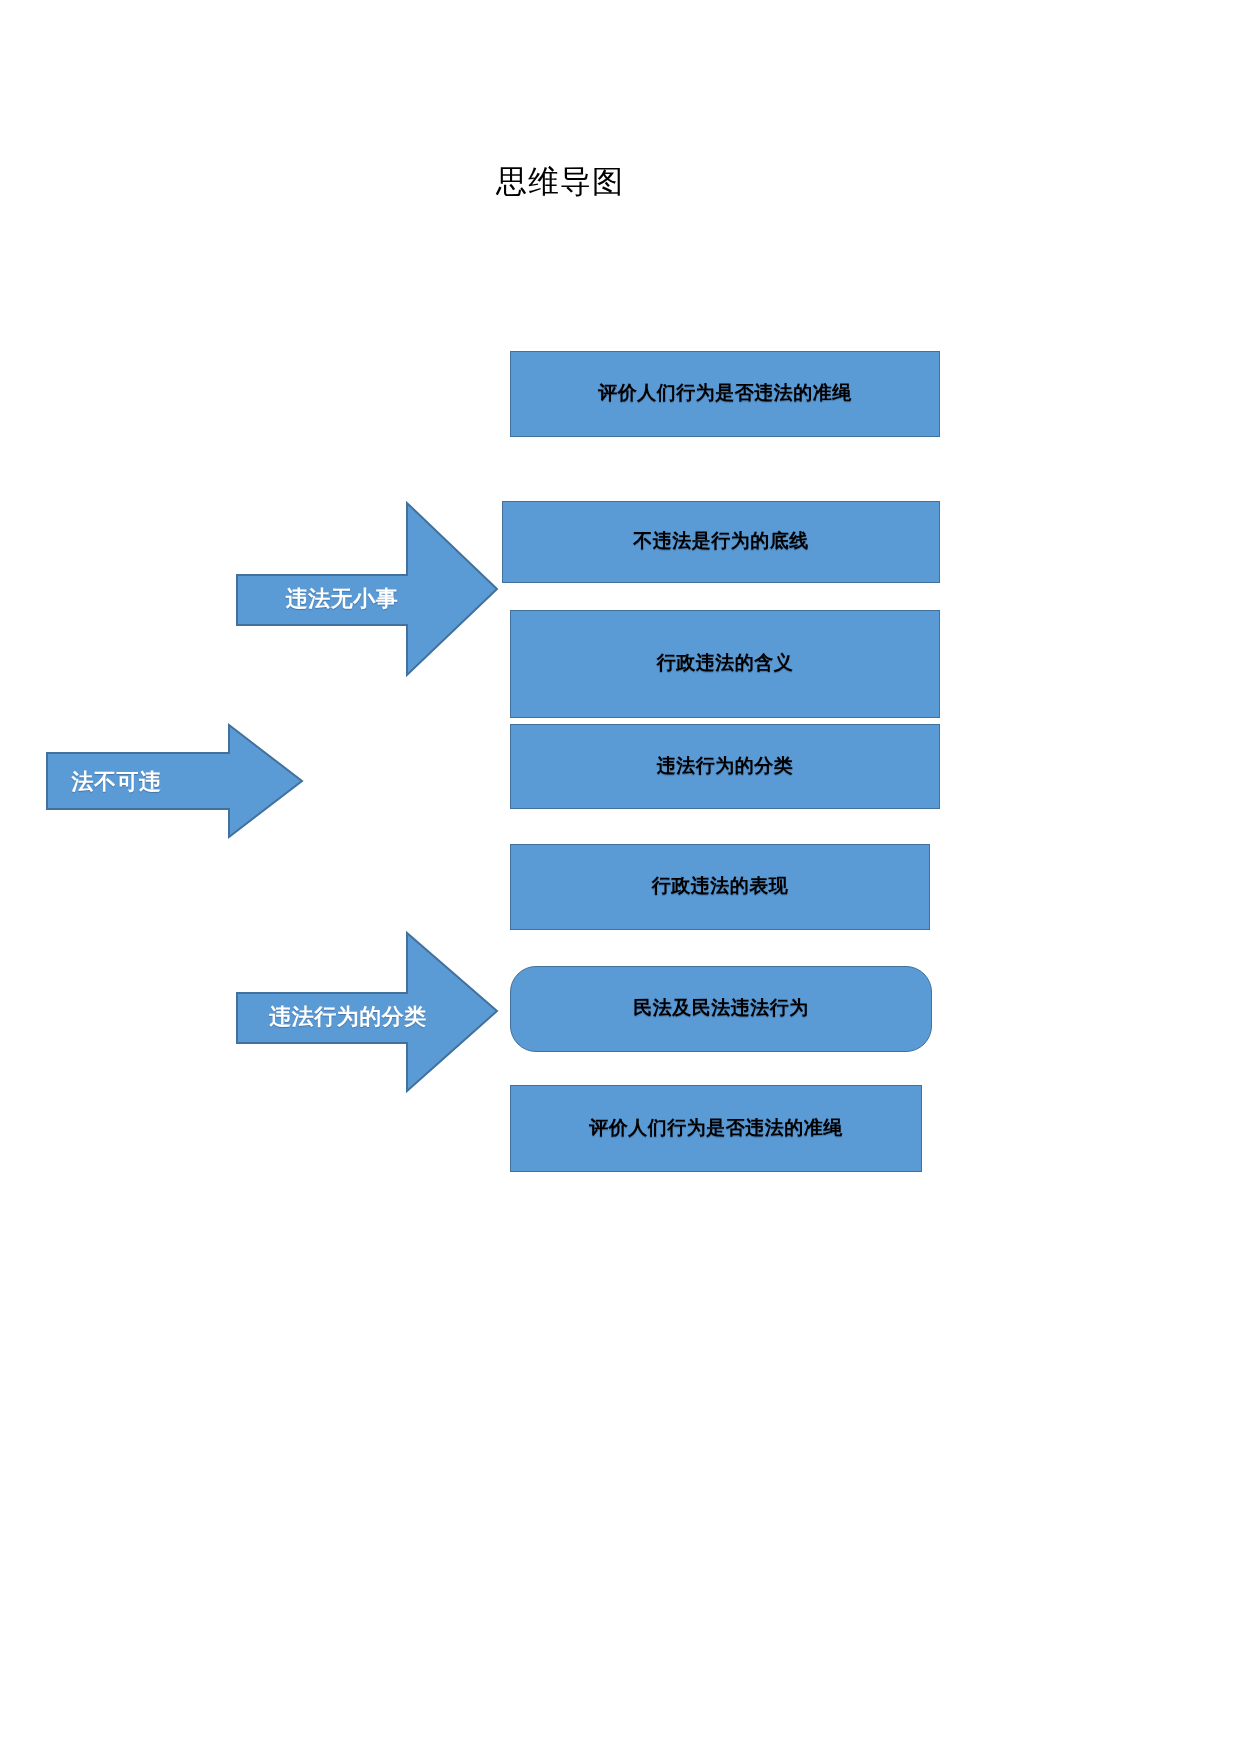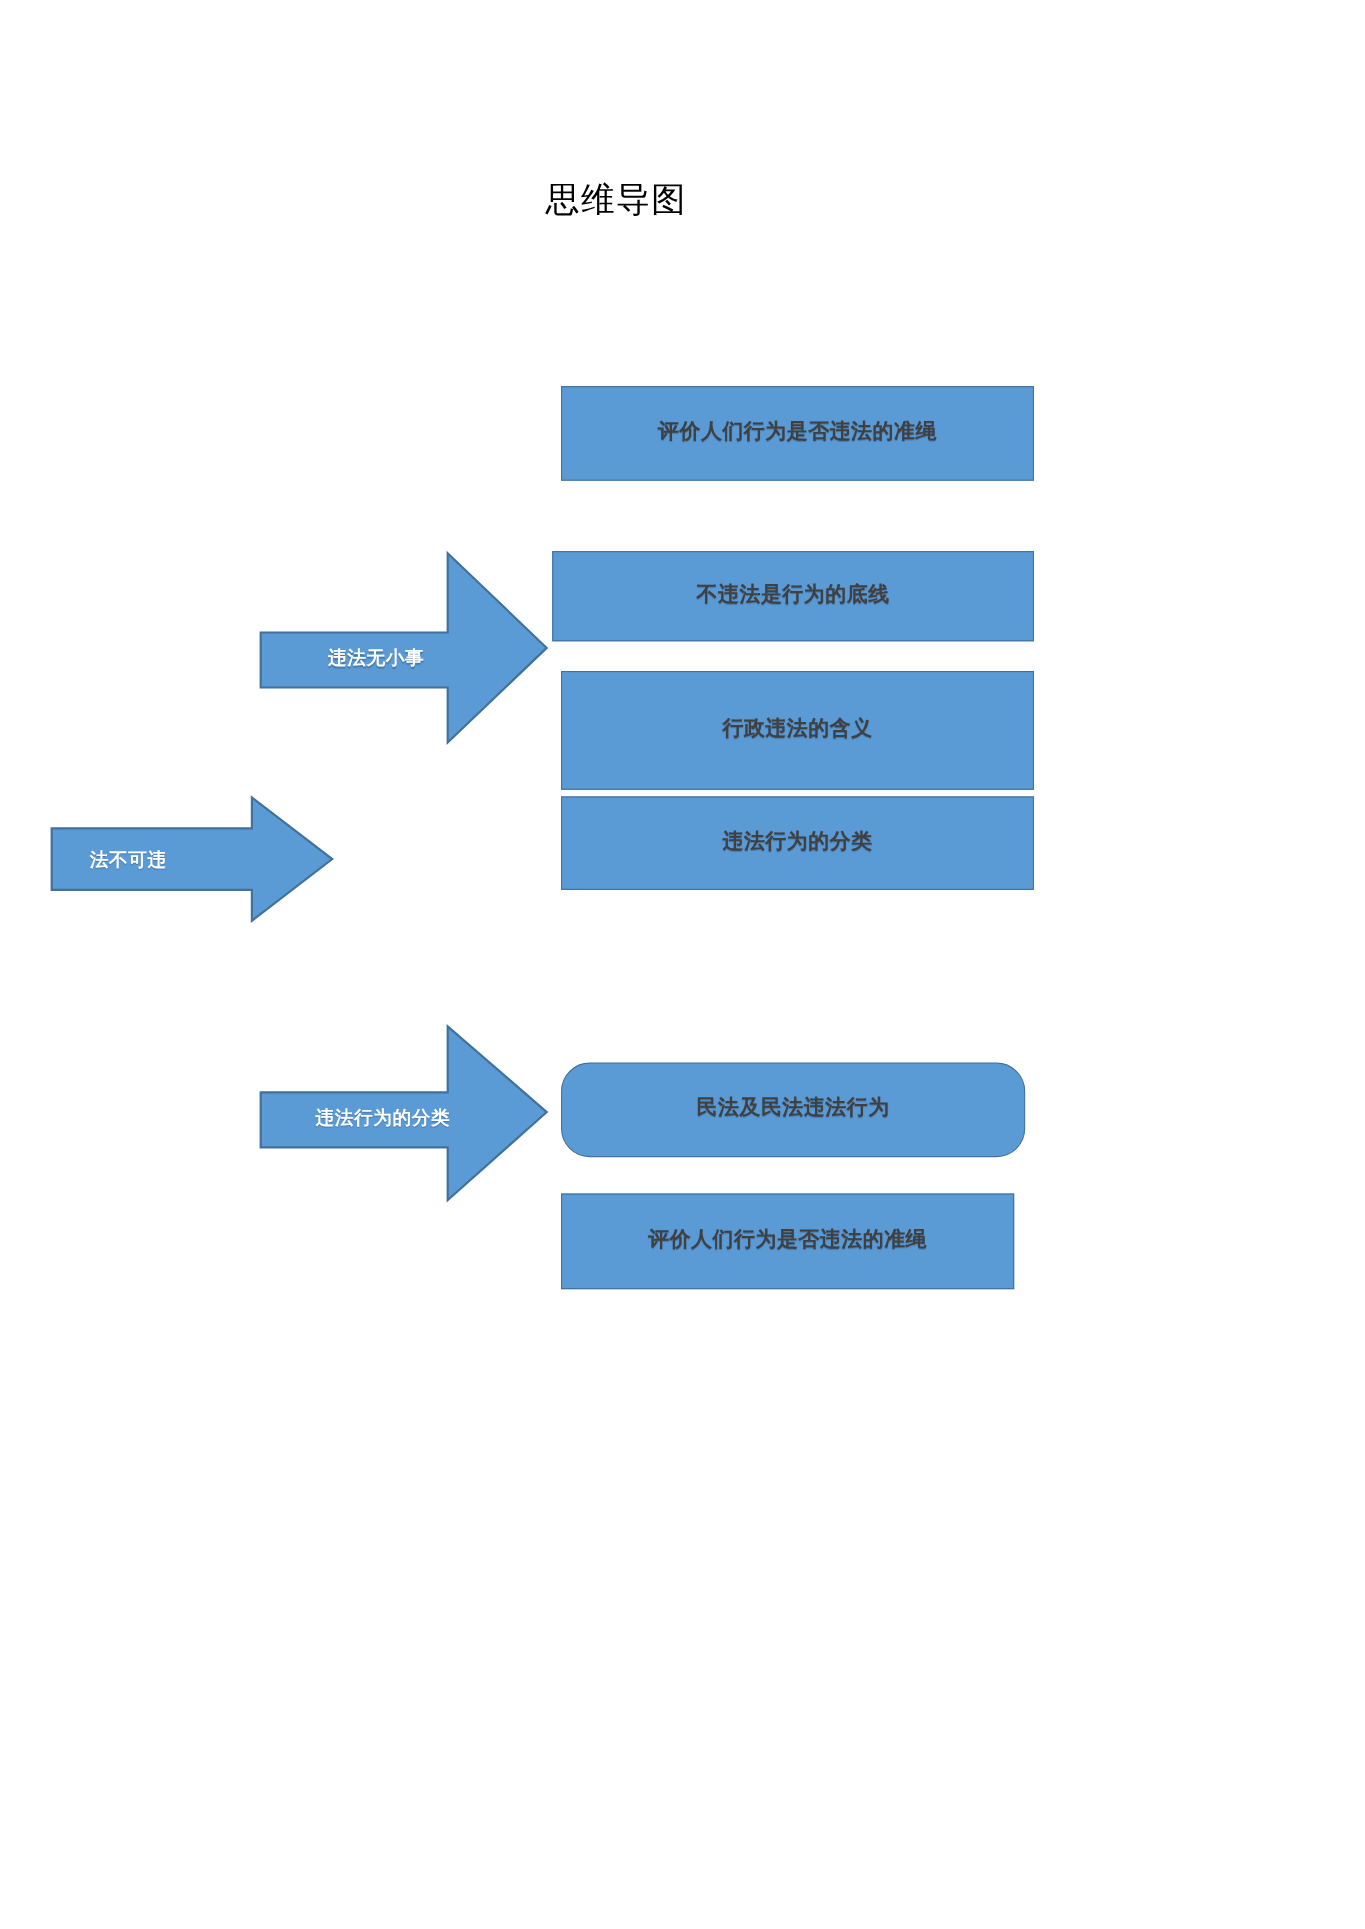--- a/index.html
+++ b/index.html
@@ -39,21 +39,21 @@
   .node-box {
     position: absolute;
     box-sizing: border-box;
     background: #5B9BD5;
     border: 1.6px solid #41719C;
     display: flex;
     align-items: center;
     justify-content: center;
   }
   .node-box .node-label {
-    color: #404040;
+    color: #000000;
     font-family: "Liberation Serif", serif;
     font-weight: bold;
     font-size: 19px;
     line-height: 24px;
     letter-spacing: 0.5px;
     text-align: center;
     text-shadow: 0 1px 1px rgba(40,70,110,0.45);
     white-space: nowrap;
     transform: translateY(-1px);
   }
@@ -68,21 +68,21 @@
     overflow: visible;
   }
   .arrow .arrow-label {
     position: absolute;
     left: 0;
     width: 100%;
     text-align: center;
     color: #ffffff;
     font-family: "Liberation Serif", serif;
     font-weight: bold;
-    font-size: 17px;
+    font-size: 22px;
     line-height: 24px;
     letter-spacing: 0.5px;
     text-shadow: 0 1px 1px rgba(40,70,110,0.45);
     white-space: nowrap;
     pointer-events: none;
   }
 </style>
 </head>
 <body>
 
@@ -120,20 +120,23 @@
   </div>
 
   <div class="node-box" style="left:510px; top:590px; width:430px; height:108px;">
     <span class="node-label">行政违法的含义</span>
   </div>
 
   <div class="node-box" style="left:510px; top:704px; width:430px; height:85px;">
     <span class="node-label">违法行为的分类</span>
   </div>
 
+  <div class="node-box" style="left:510px; top:824px; width:420px; height:86px;">
+    <span class="node-label">行政违法的表现</span>
+  </div>
 
   <div class="node-box" style="left:510px; top:946px; width:422px; height:86px;border-radius:26px;">
     <span class="node-label">民法及民法违法行为</span>
   </div>
 
   <div class="node-box" style="left:510px; top:1065px; width:412px; height:87px;">
     <span class="node-label">评价人们行为是否违法的准绳</span>
   </div>
 
 </div>

